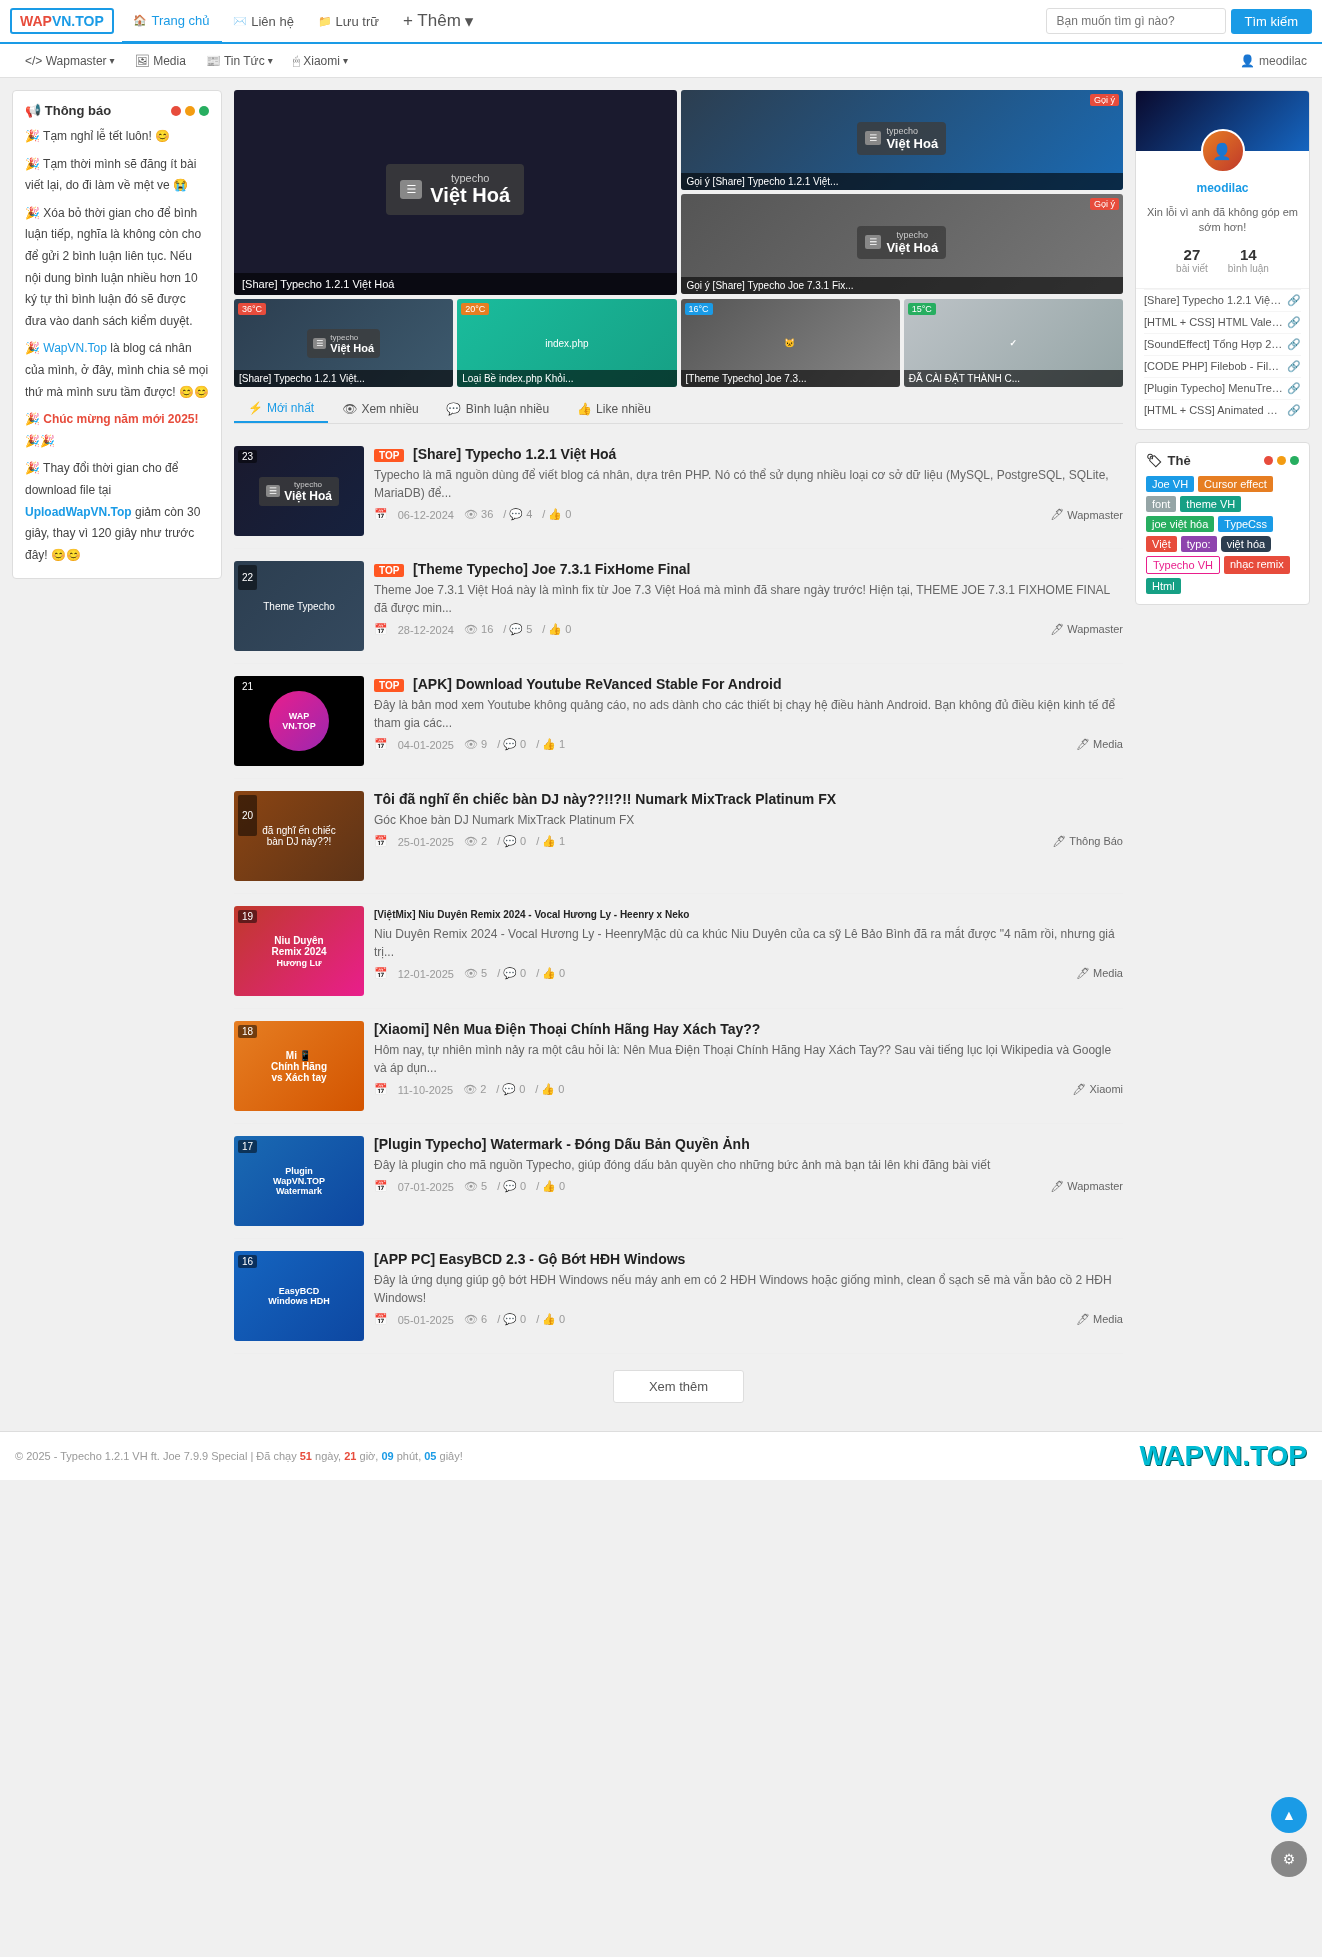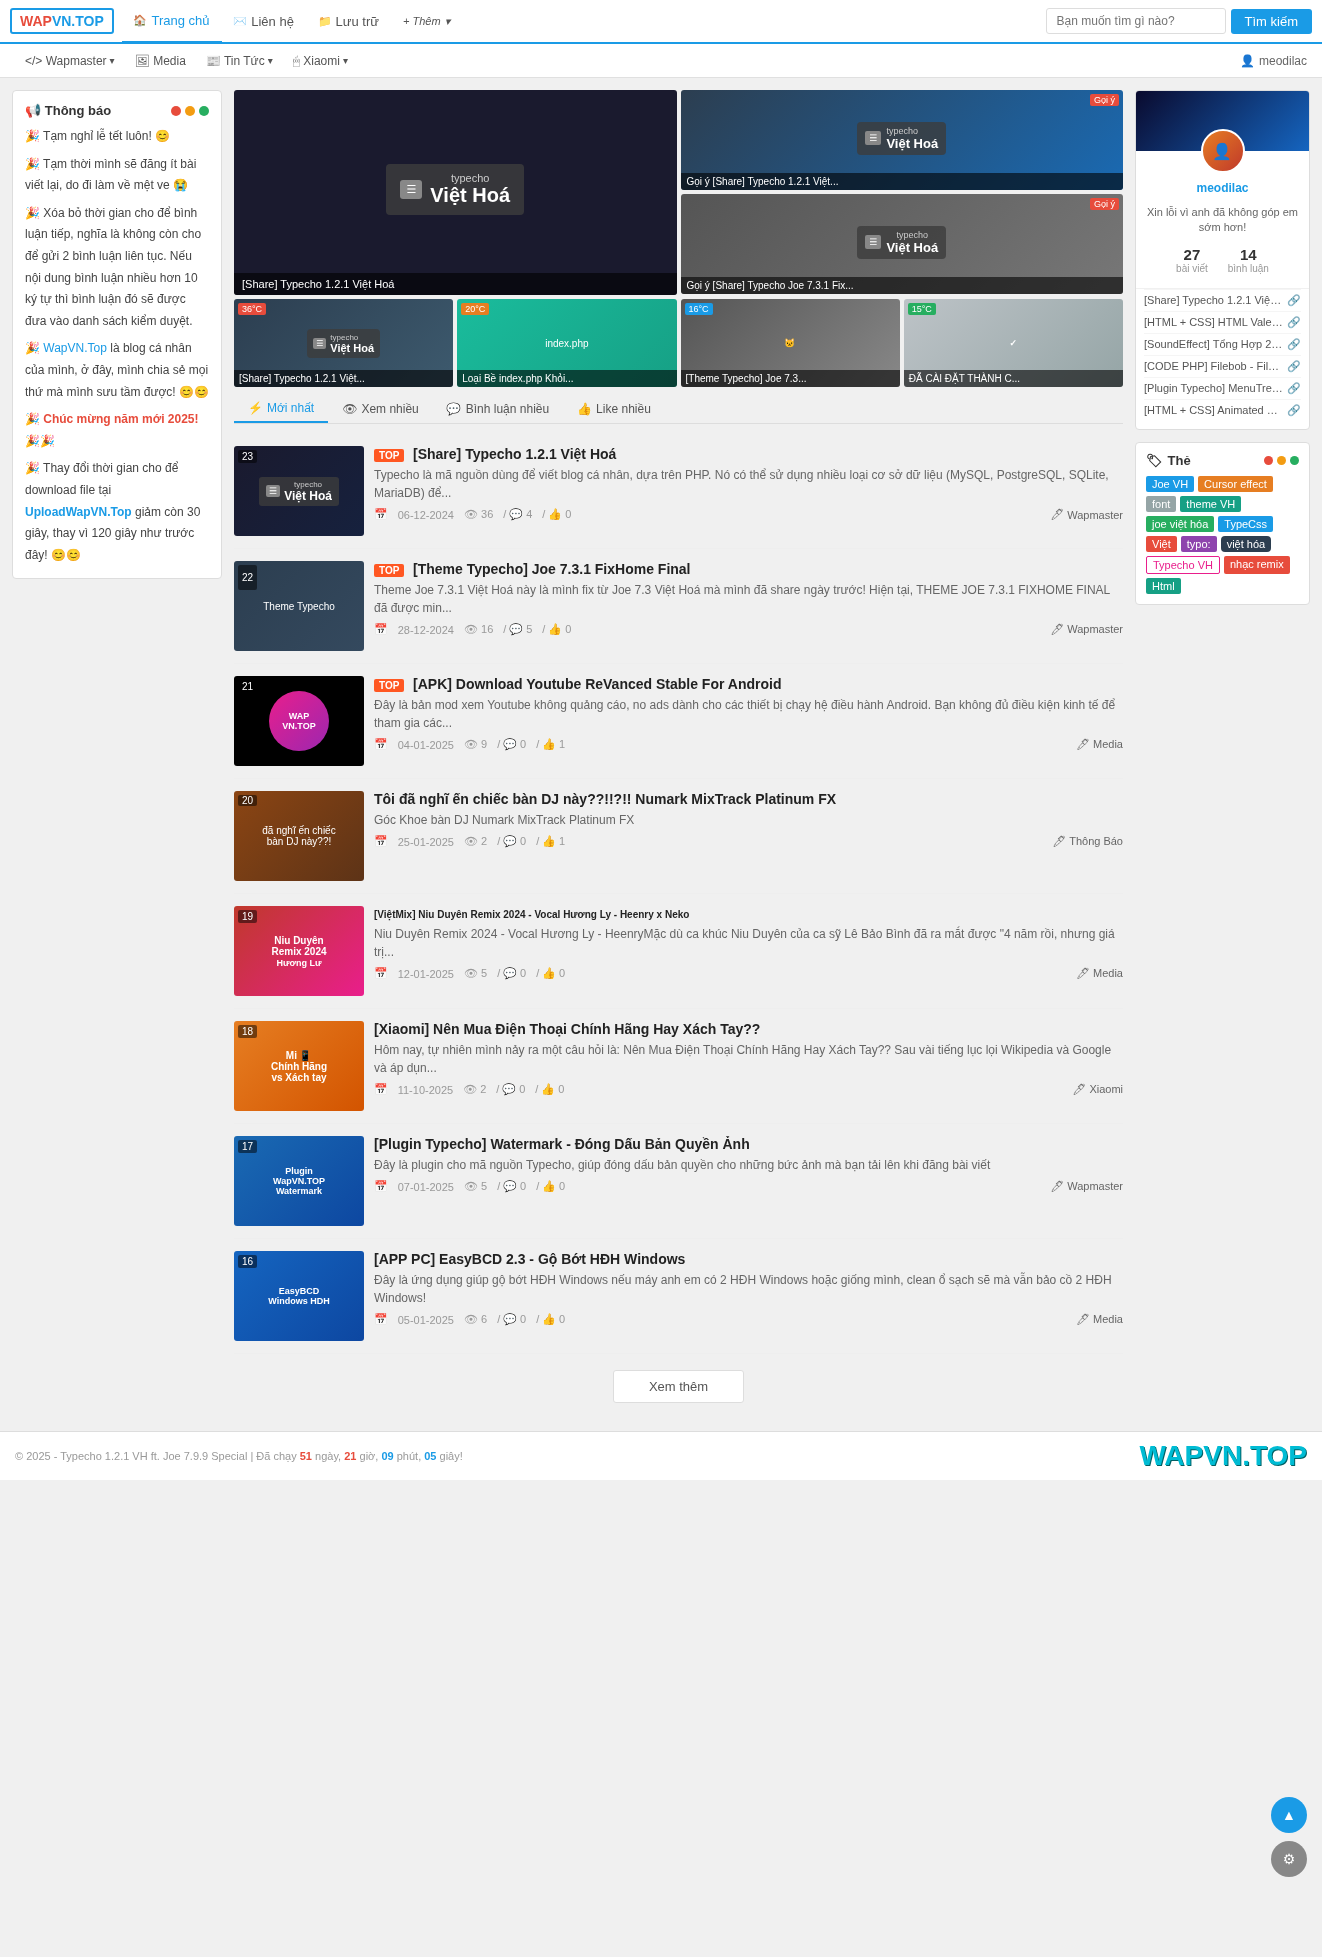--- a/index.html
+++ b/index.html
@@ -18,21 +18,21 @@
       <span>Trang chủ</span>
     </div>
     <div style="padding:6px 12px; color:#555; font-size:13px; cursor:pointer; display:flex; align-items:center; gap:4px; height:44px;">
       <span style="font-size:11px;">✉️</span>
       <span>Liên hệ</span>
     </div>
     <div style="padding:6px 12px; color:#555; font-size:13px; cursor:pointer; display:flex; align-items:center; gap:4px; height:44px;">
       <span style="font-size:11px;">📁</span>
       <span>Lưu trữ</span>
     </div>
-    <div style="padding:6px 12px; color:#555; font-size:11px; cursor:pointer; display:flex; align-items:center; gap:4px; height:44px;font-style:italic;">
+    <div style="padding:6px 12px; color:#555; font-size:17px; cursor:pointer; display:flex; align-items:center; gap:4px; height:44px;">
       <span>+ Thêm</span>
       <span>▾</span>
     </div>
   </div>
   <div style="display:flex; align-items:center; gap:5px;">
     <input style="border: 1px solid rgb(221, 221, 221); border-radius: 3px; padding: 5px 10px; font-size: 12px; width: 180px;" type="text" placeholder="Bạn muốn tìm gì nào?">
     <button style="background:#1a9be6; color:#fff; border:none; padding:5px 14px; border-radius:3px; cursor:pointer; font-size:13px;">Tìm kiếm</button>
   </div>
 </div>
 
@@ -270,21 +270,21 @@
               <span>🖊</span>
               <span>Media</span>
             </span>
           </div>
         </div>
       </div>
 
       <div style="display:flex; gap:10px; padding:12px 0; border-bottom:1px solid #eee;">
         <div style="width:130px; height:90px; flex-shrink:0; border-radius:3px; overflow:hidden; position:relative; cursor:pointer; background:linear-gradient(135deg,#8b4513,#5d3317); display:flex; align-items:center; justify-content:center; flex-direction:column; gap:4px;">
           <div style="color:#fff; font-size:10px; text-align:center; padding:4px;">đã nghĩ ến chiếc<br>bàn DJ này??!</div>
-          <div style="position:absolute; top:4px; left:4px; background:rgba(0,0,0,0.5); color:#fff; font-size:10px; padding:0 4px; border-radius:2px;">20</div>
+          <div style="position:absolute; top:4px; left:4px; background:rgba(0,0,0,0.5); color:#fff; font-size:10px; padding:15px 4px; border-radius:2px;">20</div>
         </div>
         <div style="flex:1;">
           <div style="margin-bottom:4px;">
             <span style="font-size:14px; font-weight:bold; color:#222; cursor:pointer;">Tôi đã nghĩ ến chiếc bàn DJ này??!!?!! Numark MixTrack Platinum FX</span>
           </div>
           <div style="font-size:12px; color:#666; line-height:1.5; margin-bottom:6px;">Góc Khoe bàn DJ Numark MixTrack Platinum FX</div>
           <div style="font-size:11px; color:#999; display:flex; gap:10px; align-items:center;">
             <span>📅</span>
             <span>25-01-2025</span>
             <span>👁 <span>2</span></span>

